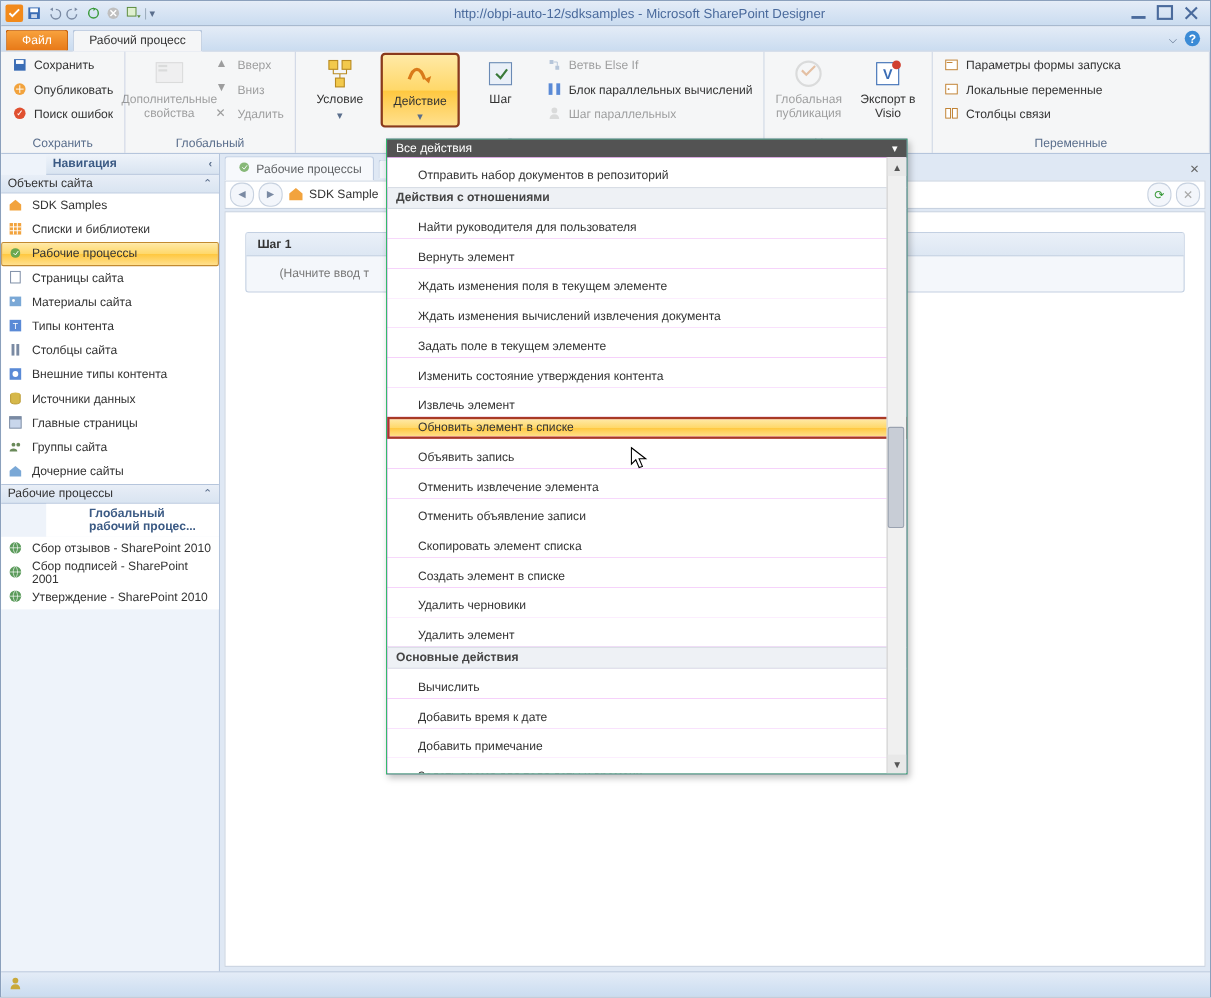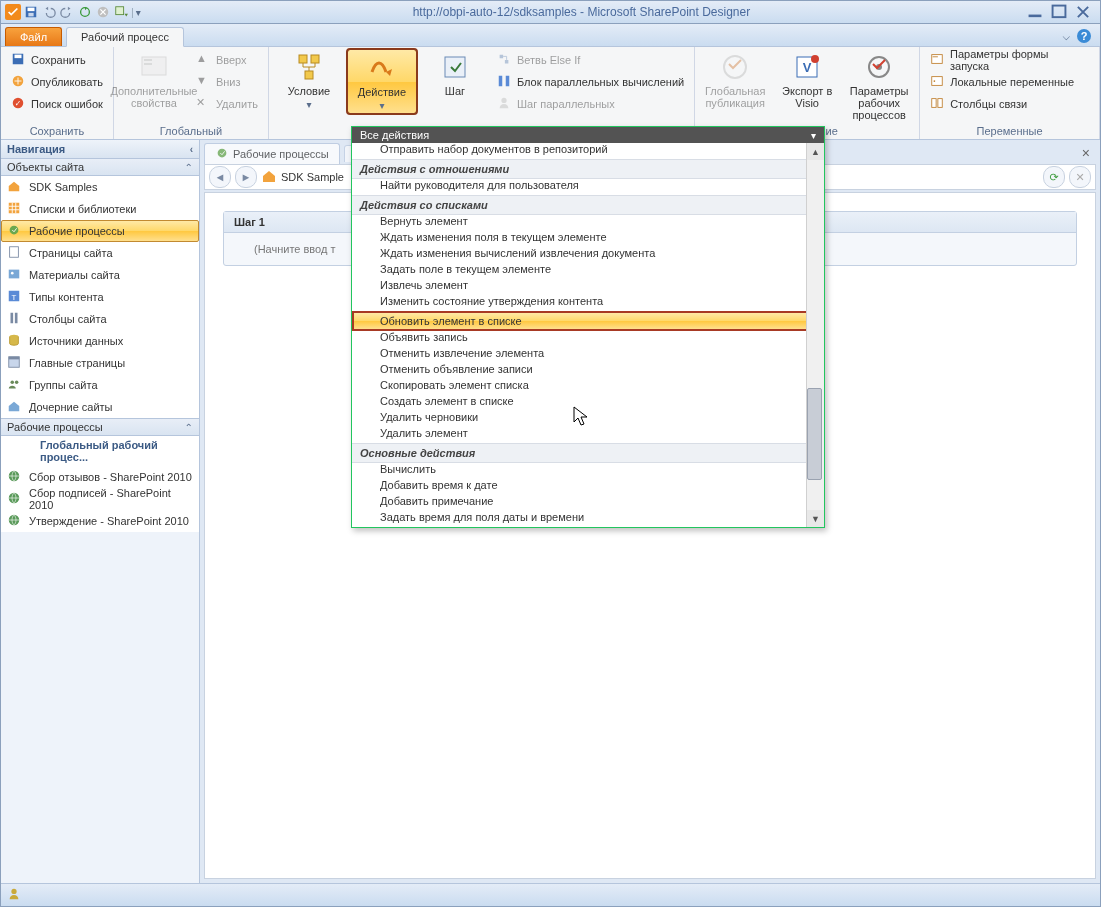--- a/index.html
+++ b/index.html
@@ -21,42 +21,42 @@
 .rgroup-label{text-align:center;color:#5a6e8c;font-size:11px;padding:1px 0 2px 0;}
 .rbtn-sm{display:flex;align-items:center;height:22px;padding:0 4px;gap:4px;}
 .rbtn-sm .ico{width:16px;height:16px;}
 .rbtn-lg{display:flex;flex-direction:column;align-items:center;justify-content:flex-start;width:64px;padding:2px;text-align:center;gap:2px;}
 .rbtn-lg .bigico{width:32px;height:32px;display:flex;align-items:center;justify-content:center;}
 .rbtn-lg.highlight{background:linear-gradient(#ffe9a6,#ffd869 50%,#ffc840 51%,#ffe08e);border:1px solid #c28a30;border-radius:3px;outline:2px solid #8a3a1c;outline-offset:-1px;}
 .disabled{opacity:.45;}
 .vstack{display:flex;flex-direction:column;}
 .body{flex:1;display:flex;min-height:0;}
 .nav{width:198px;background:#eef3fa;border-right:1px solid #b5c5dc;display:flex;flex-direction:column;}
-.nav-hdr{background:linear-gradient(#eef3fa,#d9e4f1);border-bottom:1px solid #b5c5dc;padding:3px 6px;font-weight:bold;color:#3b5a84;display:flex;align-items:center;justify-content:space-between;}
+.nav-hdr{background:linear-gradient(#eef3fa,#d9e4f1);border-bottom:1px solid #b5c5dc;padding:3px 6px;font-weight:bold;color:#3b5a84;display:flex;align-items:center;justify-content:space-between;margin-left:41px;}
 .nav-sub{background:linear-gradient(#e8eef7,#d9e4f1);border-bottom:1px solid #b5c5dc;padding:2px 6px;display:flex;justify-content:space-between;align-items:center;}
 .nav-list{background:#fff;border-bottom:1px solid #b5c5dc;}
 .nav-item{display:flex;align-items:center;gap:6px;padding:2px 6px;height:18px;}
 .nav-item.sel{background:linear-gradient(#ffe9a6,#ffd869 50%,#ffc840 51%,#ffe08e);border:1px solid #c28a30;border-radius:2px;padding:1px 5px;}
 .nav-item .ico{width:16px;height:16px;flex-shrink:0;}
 .content{flex:1;display:flex;flex-direction:column;min-width:0;background:#dfe8f4;}
 .doctabs{height:22px;display:flex;align-items:center;padding:2px 4px 0 4px;gap:4px;}
 .doctab{background:#fff;border:1px solid #b5c5dc;border-bottom:none;border-radius:3px 3px 0 0;padding:2px 10px;display:flex;align-items:center;gap:4px;}
 .doctab.fade{opacity:.75;}
 .breadcrumb{height:24px;background:#fff;border:1px solid #c8d2e0;margin:0 4px;display:flex;align-items:center;padding:0 4px;gap:4px;justify-content:space-between;}
 .bc-left{display:flex;align-items:center;gap:4px;}
 .bc-btn{width:20px;height:20px;border:1px solid #c8d2e0;border-radius:10px;display:flex;align-items:center;justify-content:center;background:#f3f6fb;color:#7a8aa3;}
 .canvas{flex:1;background:#fff;border:1px solid #c8d2e0;margin:2px 4px 4px 4px;position:relative;overflow:hidden;}
 .step-box{position:absolute;left:18px;top:18px;right:18px;background:#f4f7fb;border:1px solid #c3d0e2;border-radius:3px;padding:0;}
 .step-title{background:linear-gradient(#eaf0f8,#dde7f3);padding:4px 10px;font-weight:bold;border-bottom:1px solid #c3d0e2;}
 .step-body{padding:10px 30px;color:#777;}
 .dropdown{position:absolute;left:350px;top:125px;width:472px;background:#d946ef;border:1px solid #22c55e;box-shadow:2px 3px 6px rgba(0,0,0,.25);}
 .dd-hdr{background:#535353;color:#fff;padding:2px 8px;font-size:11px;display:flex;justify-content:space-between;align-items:center;}
 .dd-body{max-height:560px;overflow:hidden;position:relative;}
-.dd-cat{background:#eef1f5;padding:3px 8px;font-weight:bold;color:#444;border-top:1px solid #d8dde5;border-bottom:1px solid #d8dde5;font-style:italic;}
-.dd-item{padding:0 8px 4px 28px;background:#fff;}
+.dd-cat{background:#eef1f5;padding:3px 8px;font-weight:bold;color:#444;border-top:1px solid #d8dde5;border-bottom:1px solid #d8dde5;}
+.dd-item{padding:11px 8px 4px 28px;background:#fff;}
 .dd-item.hl{background:linear-gradient(#ffe9a6,#ffd869 50%,#ffc840 51%,#ffe08e);border:2px solid #a83a24;padding:2px 6px 2px 26px;}
 .dd-scroll{position:absolute;right:0;top:0;bottom:0;width:17px;background:#f0f0f0;border-left:1px solid #d0d0d0;}
 .dd-thumb{position:absolute;right:2px;top:245px;width:13px;height:90px;background:#c8cdd6;border:1px solid #9aa2b0;border-radius:2px;}
 .dd-arrow{position:absolute;right:0;width:17px;height:17px;background:#e8e8e8;display:flex;align-items:center;justify-content:center;font-size:9px;color:#555;}
 .statusbar{height:22px;background:linear-gradient(#e4ecf7,#cadcf0);border-top:1px solid #b5c5dc;display:flex;align-items:center;padding:0 6px;}
 .close-x{margin-left:auto;padding:0 6px;font-size:14px;color:#666;}
 .cursor{position:absolute;left:572px;top:405px;pointer-events:none;}
 .chev{font-size:10px;color:#5a6e8c;}
 </style>
 </head>
@@ -275,30 +275,20 @@
         <div class="rbtn-lg">
             <span class="bigico">
               <svg viewBox="0 0 32 32">
                 <rect x="6" y="6" width="20" height="20" fill="#fff" stroke="#3b6db5"></rect>
                 <text x="16" y="21" text-anchor="middle" fill="#3b6db5" font-size="13" font-weight="bold">V</text>
                 <circle cx="24" cy="8" r="4" fill="#d04030"></circle>
               </svg>
             </span>
             <span style="line-height:1.1">Экспорт в Visio</span>
           </div>
-        <div class="rbtn-lg">
-            <span class="bigico">
-              <svg viewBox="0 0 32 32">
-                <circle cx="16" cy="16" r="10" fill="none" stroke="#888" stroke-width="2"></circle>
-                <circle cx="16" cy="16" r="3" fill="#888"></circle>
-                <path d="M10 13l4 4 8-8" stroke="#d04030" stroke-width="2" fill="none"></path>
-              </svg>
-            </span>
-            <span style="line-height:1.1">Параметры рабочих процессов</span>
-          </div>
       </div>
       <div class="rgroup-label">Управление</div>
     </div>
     <div class="rgroup" style="flex:1">
       <div class="rgroup-body">
         <div class="vstack">
           <div class="rbtn-sm">
               <span class="ico"><svg viewBox="0 0 16 16">
                   <rect x="2" y="3" width="12" height="10" fill="#fff" stroke="#c08030"></rect>
                   <rect x="3" y="5" width="6" height="1" fill="#c08030"></rect>
@@ -379,20 +369,27 @@
           </div>
           <div class="nav-item">
             <span class="ico"><svg viewBox="0 0 16 16">
                 <rect x="4" y="2" width="3" height="12" fill="#7a8aa3"></rect>
                 <rect x="9" y="2" width="3" height="12" fill="#7a8aa3"></rect>
               </svg></span>
             <span>Столбцы сайта</span>
           </div>
           <div class="nav-item">
             <span class="ico"><svg viewBox="0 0 16 16">
+                <rect x="2" y="2" width="12" height="12" fill="#5a8ad6"></rect>
+                <circle cx="8" cy="8" r="3" fill="#fff"></circle>
+              </svg></span>
+            <span>Внешние типы контента</span>
+          </div>
+          <div class="nav-item">
+            <span class="ico"><svg viewBox="0 0 16 16">
                 <ellipse cx="8" cy="4" rx="5" ry="2" fill="#d6b84a"></ellipse>
                 <path d="M3 4v8c0 1 2 2 5 2s5-1 5-2V4" fill="#d6b84a" stroke="#b89830"></path>
               </svg></span>
             <span>Источники данных</span>
           </div>
           <div class="nav-item">
             <span class="ico"><svg viewBox="0 0 16 16">
                 <rect x="2" y="2" width="12" height="12" fill="#c8d6eb" stroke="#7a8aa3"></rect>
                 <rect x="2" y="2" width="12" height="3" fill="#7a8aa3"></rect>
               </svg></span>
@@ -424,21 +421,21 @@
                 <circle cx="8" cy="8" r="6" fill="#5a9a5a"></circle>
                 <path d="M2 8h12M8 2c3 3 3 9 0 12M8 2c-3 3-3 9 0 12" stroke="#fff" fill="none" stroke-width=".7"></path>
               </svg></span>
             <span>Сбор отзывов - SharePoint 2010</span>
           </div>
           <div class="nav-item">
             <span class="ico"><svg viewBox="0 0 16 16">
                 <circle cx="8" cy="8" r="6" fill="#5a9a5a"></circle>
                 <path d="M2 8h12M8 2c3 3 3 9 0 12M8 2c-3 3-3 9 0 12" stroke="#fff" fill="none" stroke-width=".7"></path>
               </svg></span>
-            <span>Сбор подписей - SharePoint 2010</span>
+            <span>Сбор подписей - SharePoint 2001</span>
           </div>
           <div class="nav-item">
             <span class="ico"><svg viewBox="0 0 16 16">
                 <circle cx="8" cy="8" r="6" fill="#5a9a5a"></circle>
                 <path d="M2 8h12M8 2c3 3 3 9 0 12M8 2c-3 3-3 9 0 12" stroke="#fff" fill="none" stroke-width=".7"></path>
               </svg></span>
             <span>Утверждение - SharePoint 2010</span>
           </div>
         </div>
     </div>
@@ -489,27 +486,26 @@
 
   <div class="dropdown">
     <div class="dd-hdr">
         <span>Все действия</span>
         <span class="chev" style="color:#fff">▾</span>
       </div>
     <div class="dd-body" id="dd-body">
       <div class="dd-item">Отправить набор документов в репозиторий</div>
         <div class="dd-cat">Действия с отношениями</div>
         <div class="dd-item">Найти руководителя для пользователя</div>
-        <div class="dd-cat">Действия со списками</div>
         <div class="dd-item">Вернуть элемент</div>
         <div class="dd-item">Ждать изменения поля в текущем элементе</div>
         <div class="dd-item">Ждать изменения вычислений извлечения документа</div>
         <div class="dd-item">Задать поле в текущем элементе</div>
+        <div class="dd-item">Изменить состояние утверждения контента</div>
         <div class="dd-item">Извлечь элемент</div>
-        <div class="dd-item">Изменить состояние утверждения контента</div>
         <div class="dd-item hl">Обновить элемент в списке</div>
         <div class="dd-item">Объявить запись</div>
         <div class="dd-item">Отменить извлечение элемента</div>
         <div class="dd-item">Отменить объявление записи</div>
         <div class="dd-item">Скопировать элемент списка</div>
         <div class="dd-item">Создать элемент в списке</div>
         <div class="dd-item">Удалить черновики</div>
         <div class="dd-item">Удалить элемент</div>
         <div class="dd-cat">Основные действия</div>
         <div class="dd-item">Вычислить</div>

